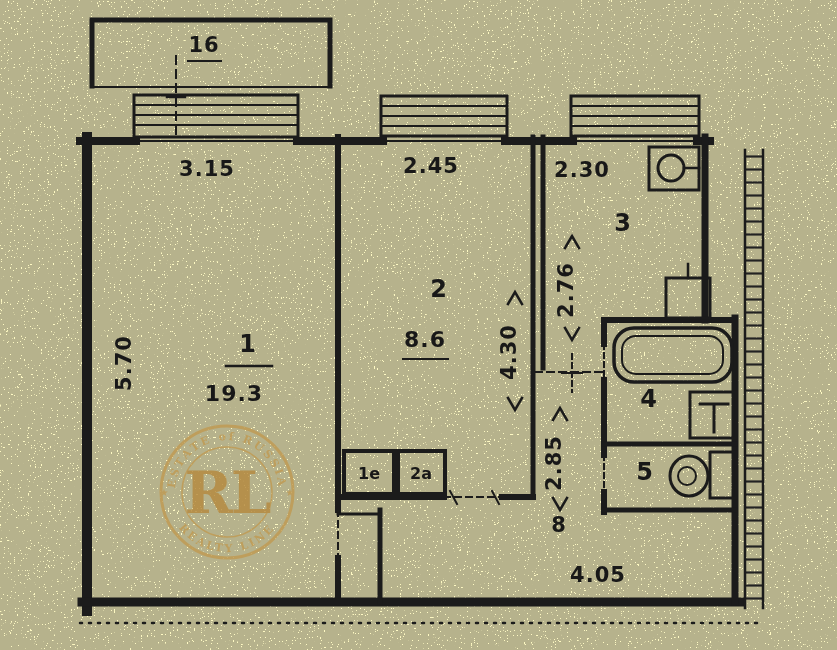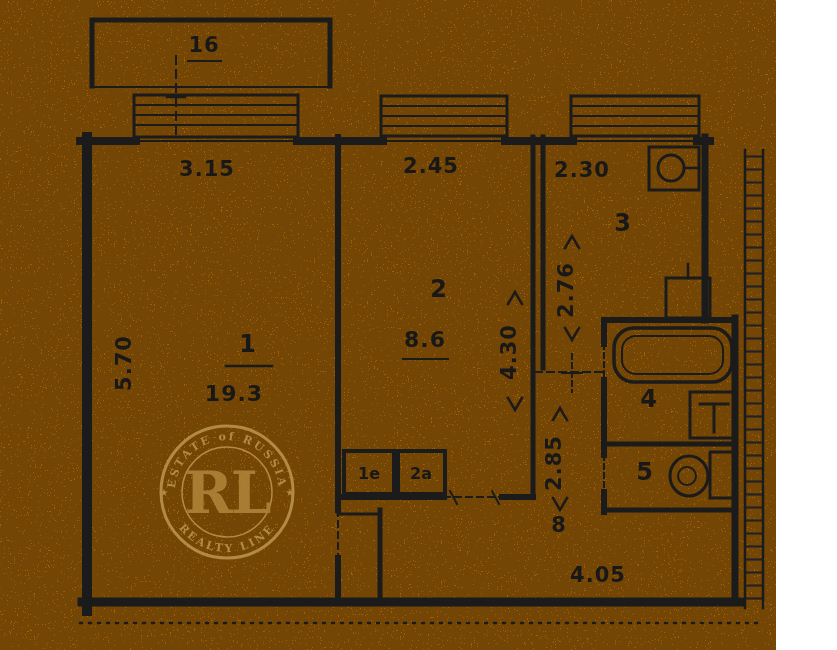--- a/index.html
+++ b/index.html
@@ -1,16 +1,16 @@
 <!DOCTYPE html>
 <html><head>
 <meta charset="utf-8">
 <style>
   html,body{margin:0;padding:0;background:#ffffff;}
-  .page{width:776px;height:650px;position:relative;background:#a16207;overflow:hidden;}
+  .page{width:837px;height:650px;position:relative;background:#fef9c3;overflow:hidden;}
   svg{display:block;}
   text{font-family:"DejaVu Sans",sans-serif;}
   .dim{font-weight:bold;font-size:21px;fill:#181818;letter-spacing:1px;}
   .num{font-size:24px;}
   .area{font-size:22px;}
   .closet{font-size:16px;letter-spacing:0;}
   .wm-arc{font-family:"DejaVu Serif",serif;font-weight:bold;font-size:11px;letter-spacing:2.5px;}
   .wm-mono{font-family:"DejaVu Serif",serif;font-weight:bold;font-size:58px;letter-spacing:-2px;}
   .wm-star{font-size:10px;}
 </style>

